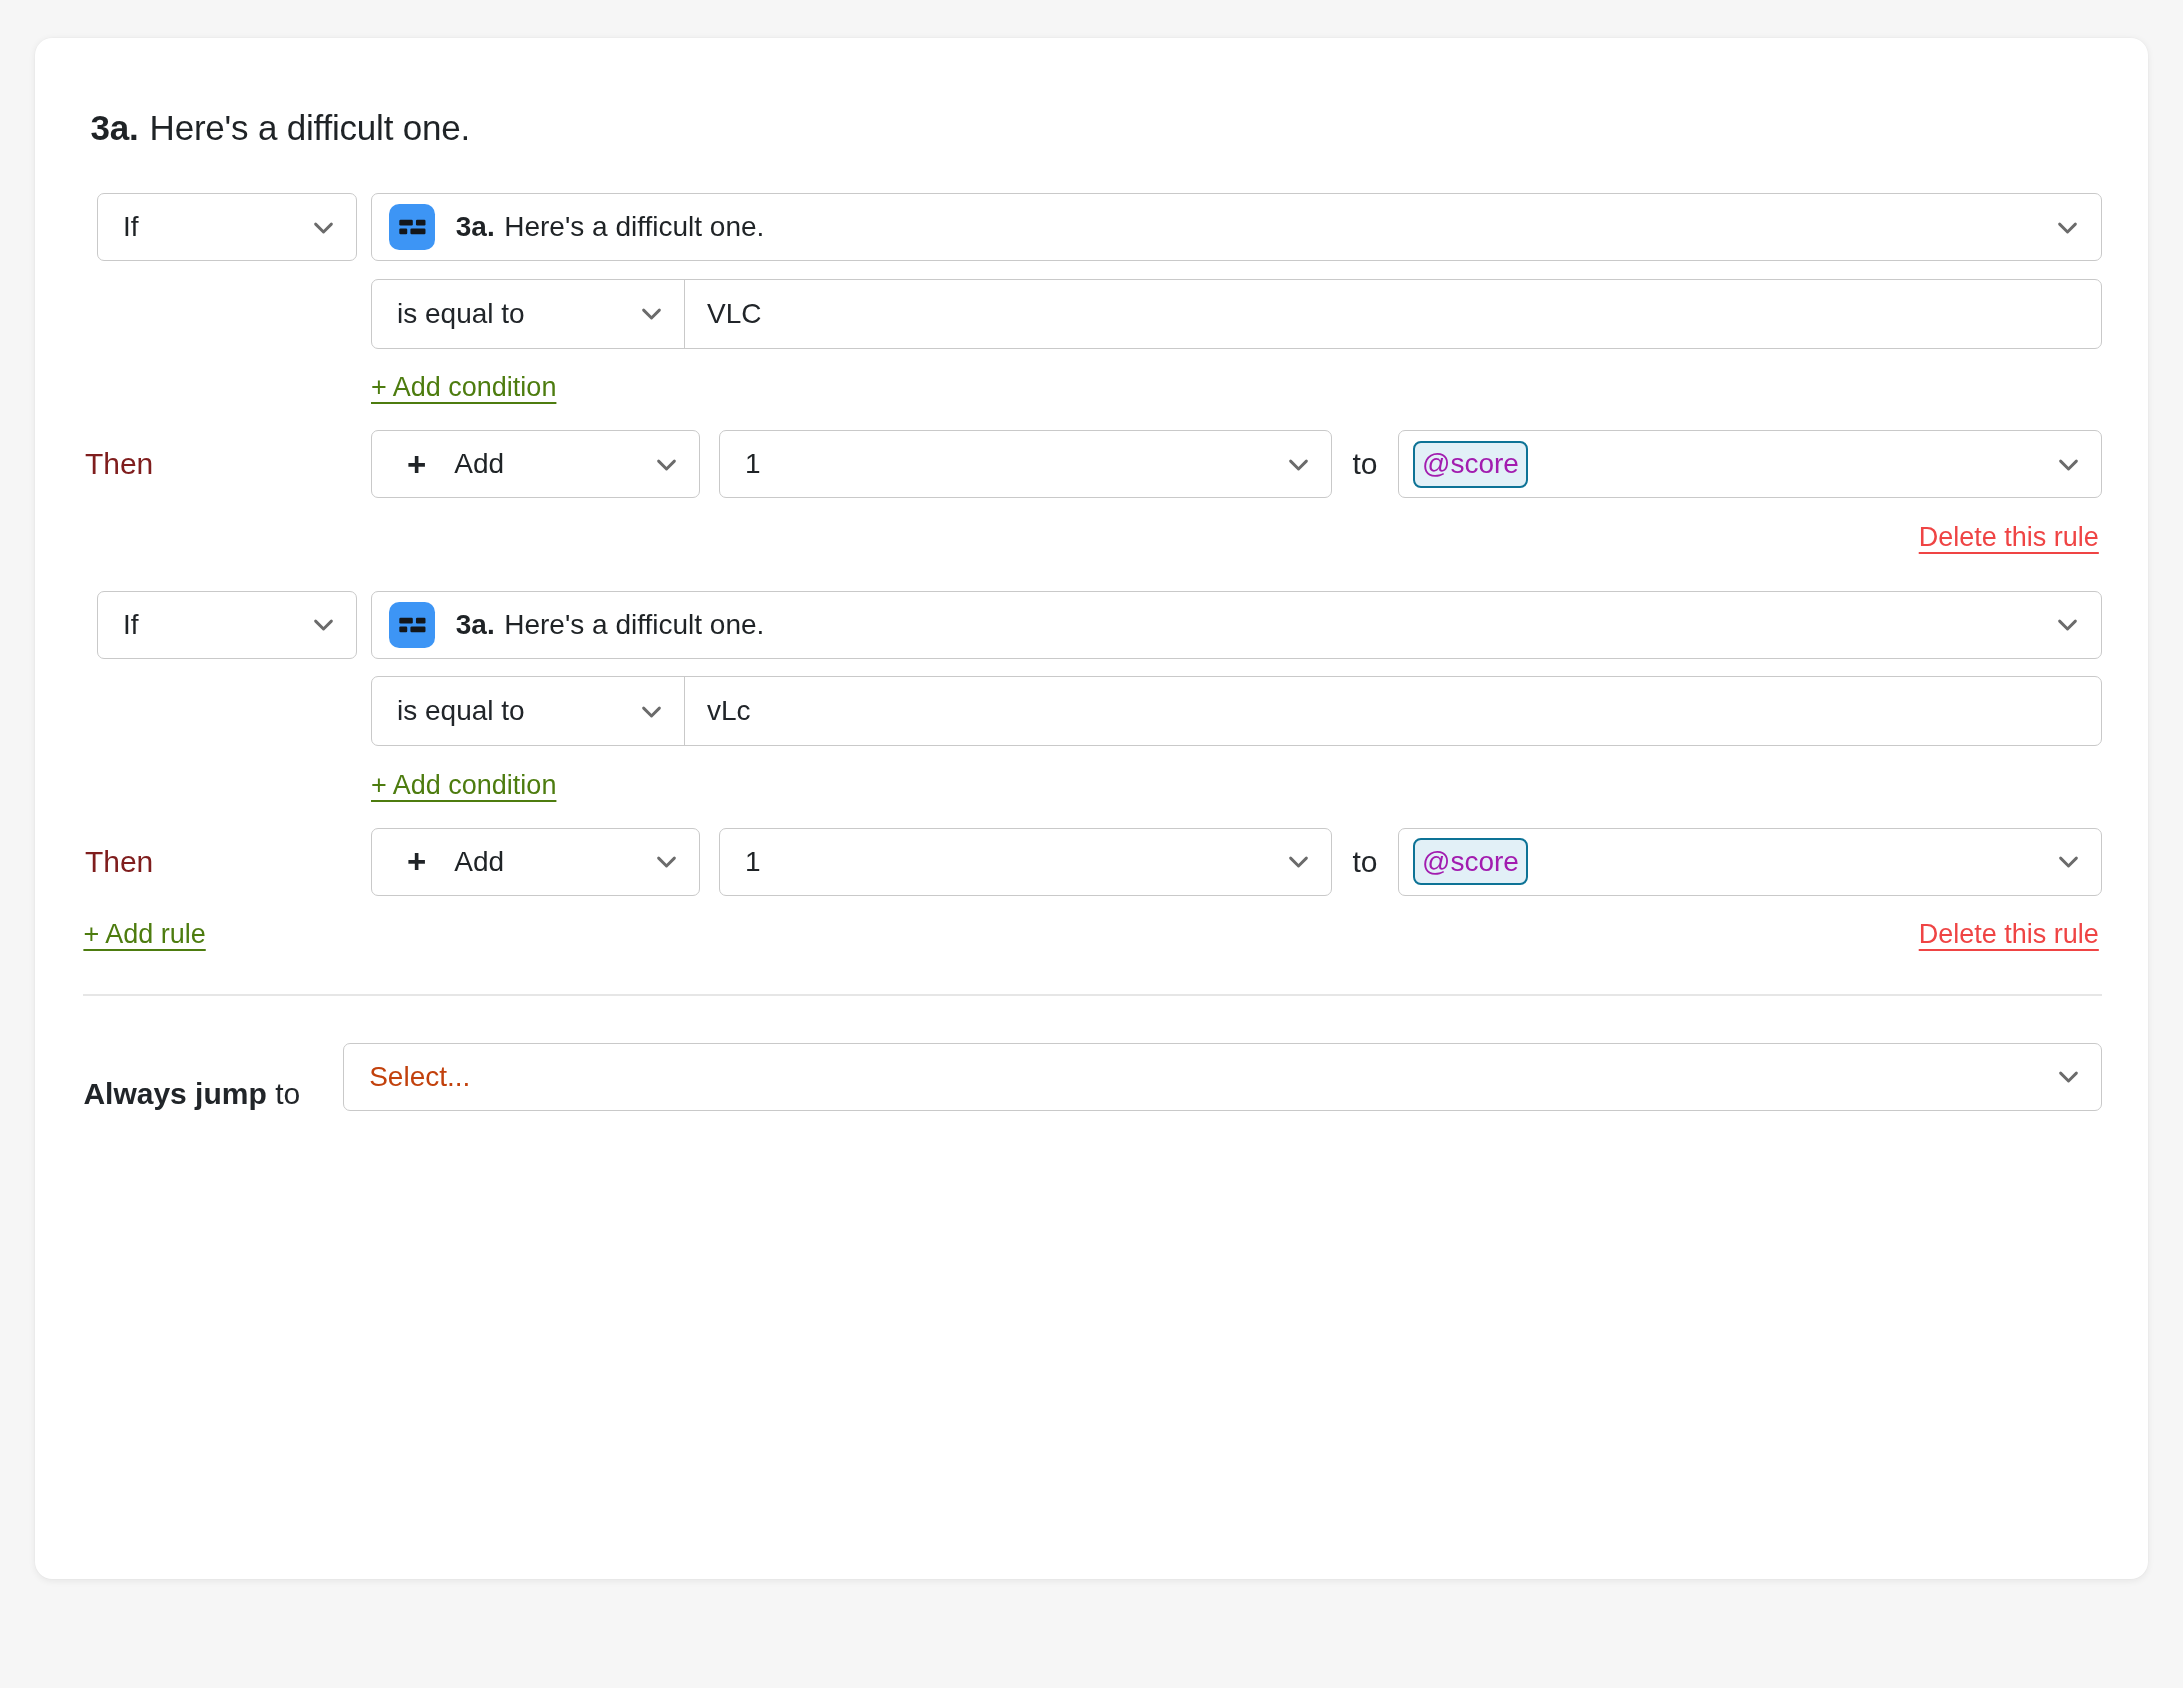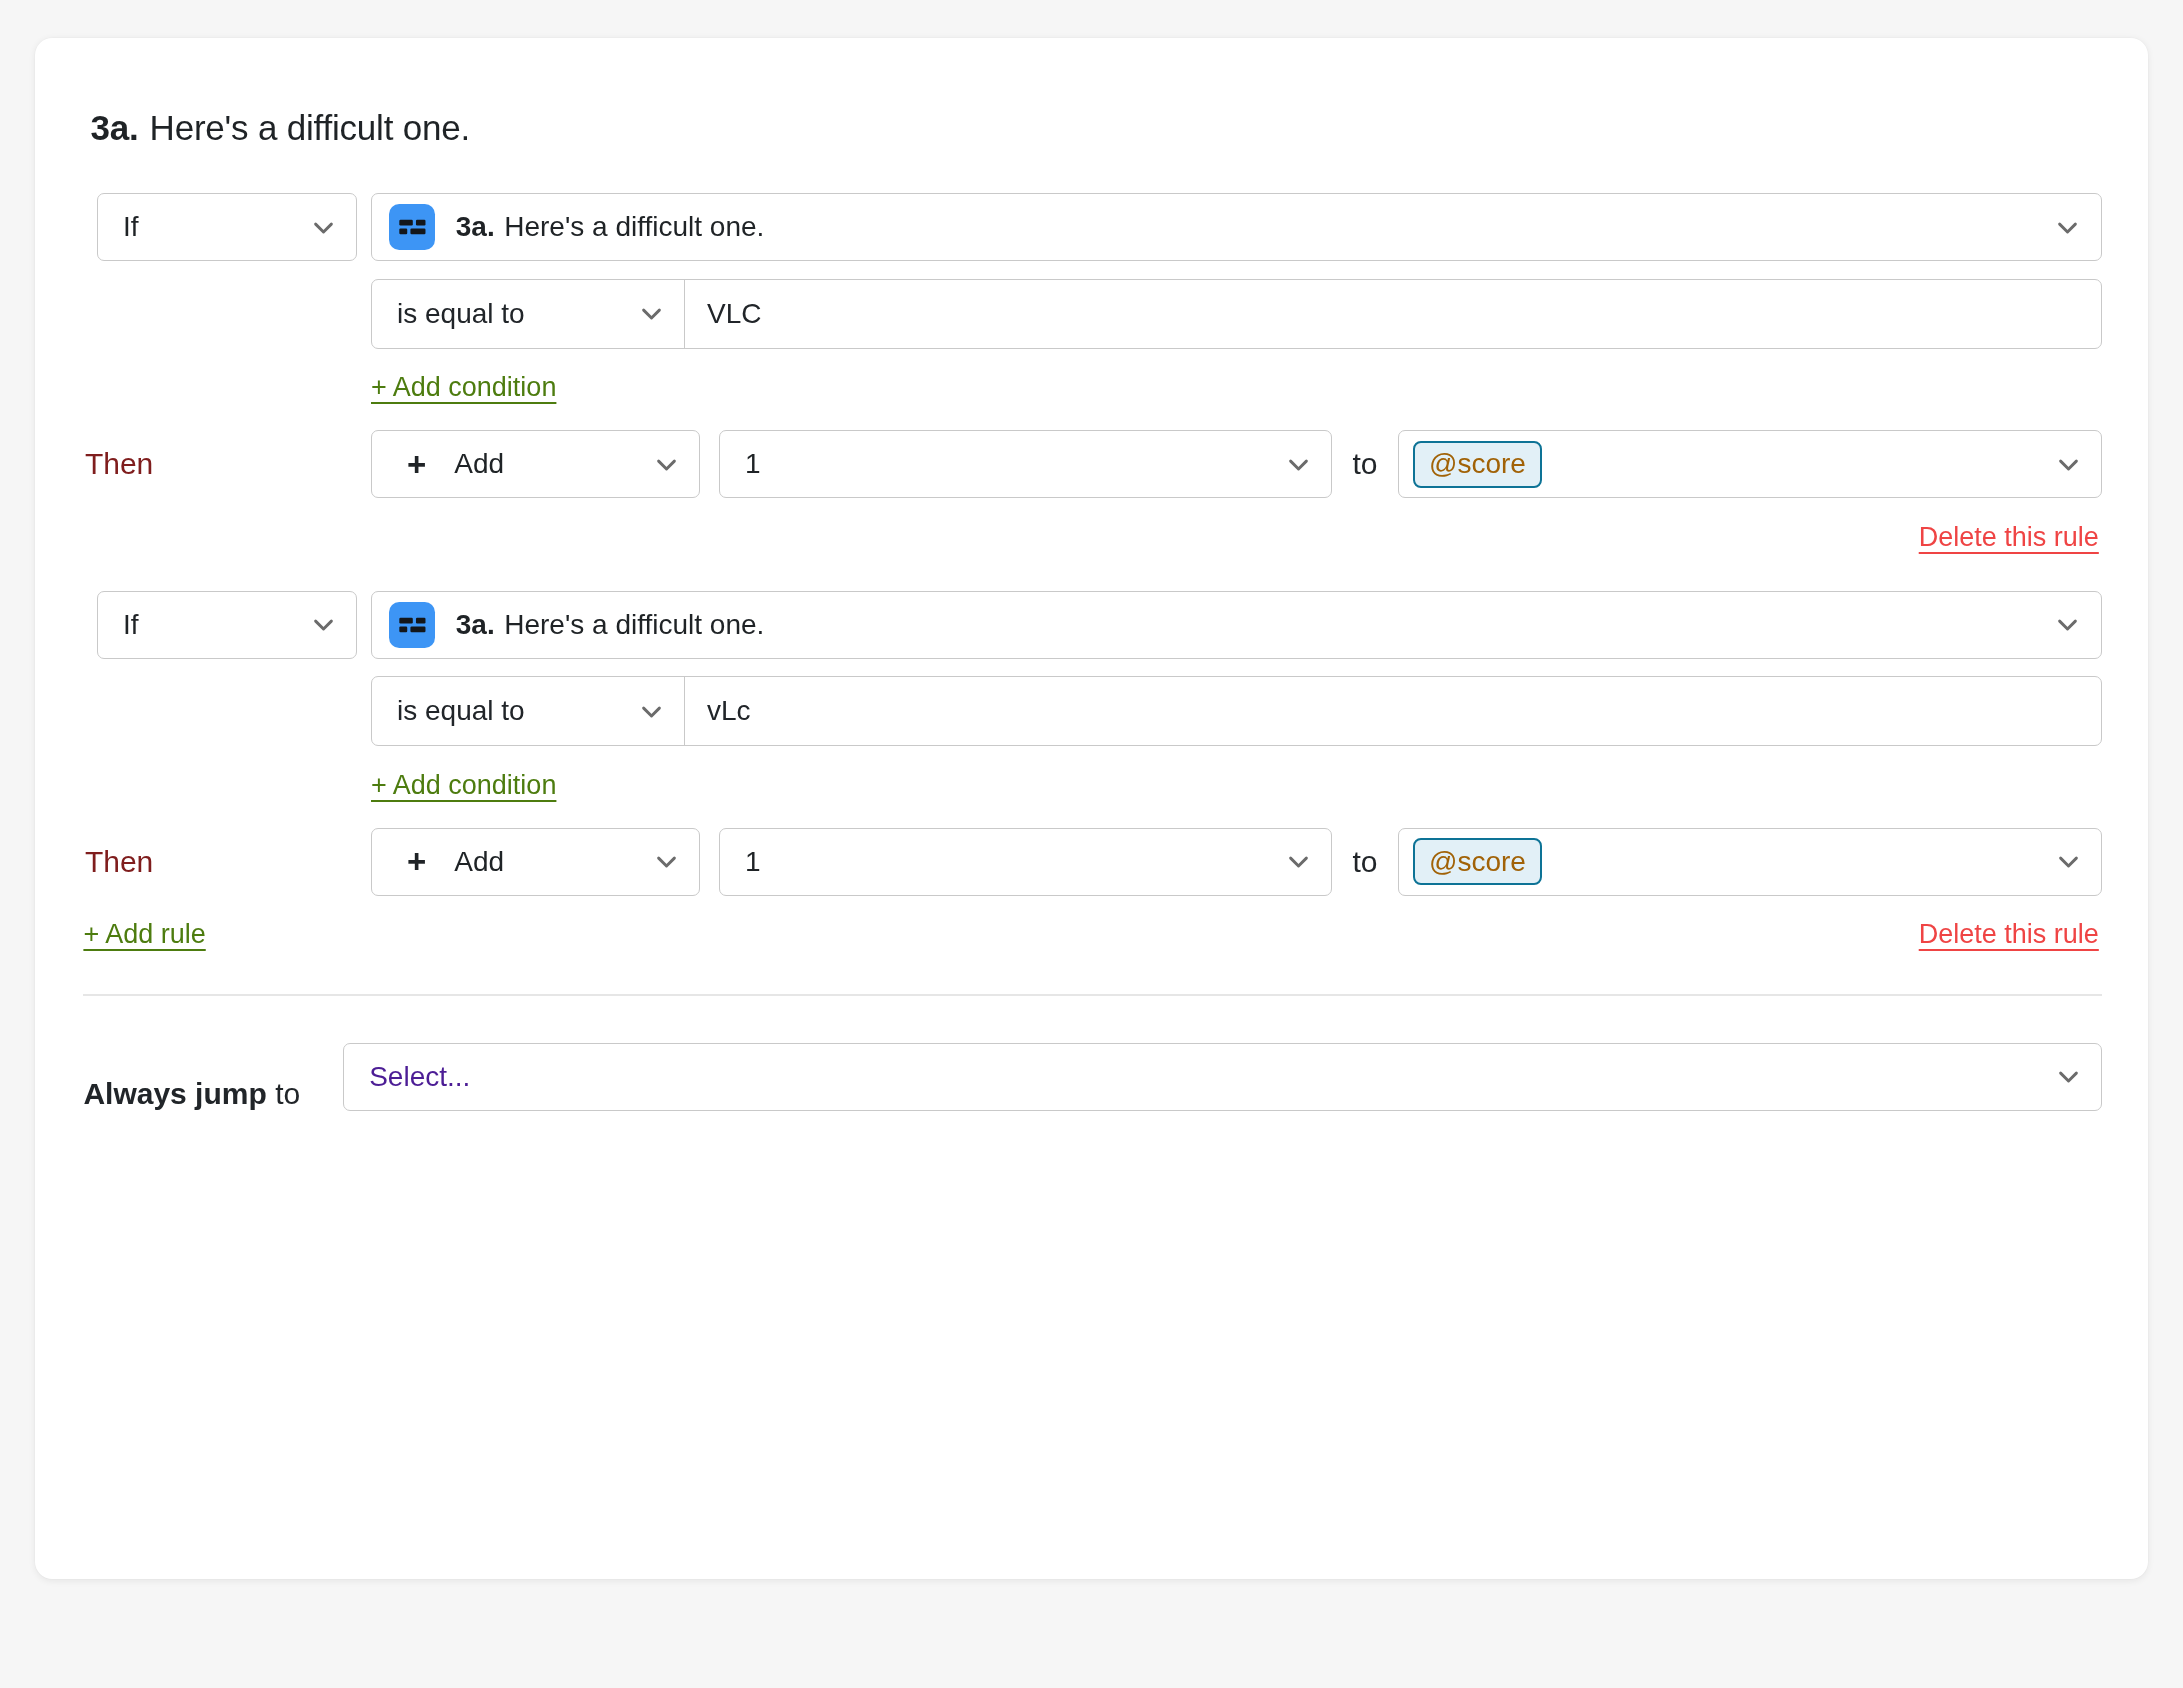--- a/index.html
+++ b/index.html
@@ -242,25 +242,25 @@
     flex: 1 1 auto;
     min-width: 0;
     padding: 0 19px 0 14px;
     justify-content: space-between;
     cursor: pointer;
   }
   .var-token {
     display: inline-flex;
     align-items: center;
     height: 47px;
-    padding: 0 14px;
+    padding: 0 7px;
     border: 2.4px solid #0d7396;
     border-radius: 7.9px;
     background: #e2f0f7;
-    color: #a16207;
+    color: #a21caf;
     font-size: 28px;
     box-sizing: border-box;
   }
 
   
   .delete-row {
     display: flex;
     justify-content: flex-end;
     margin-top: 23.6px;
     padding-right: 3.2px;
@@ -296,21 +296,21 @@
     margin-right: 43px;
     white-space: nowrap;
   }
   .jump-label b { font-weight: 700; }
   .jump-select {
     flex: 1 1 auto;
     min-width: 0;
     padding: 0 19px 0 25px;
     justify-content: space-between;
     cursor: pointer;
-    color: #4c1d95;
+    color: #c2410c;
   }
 </style>
 </head>
 <body>
 
 <div class="page">
   <div class="logic-card">
 
     <div class="card-title">
       <span class="q-num">3a.</span><span class="q-text">Here's a difficult one.</span>

